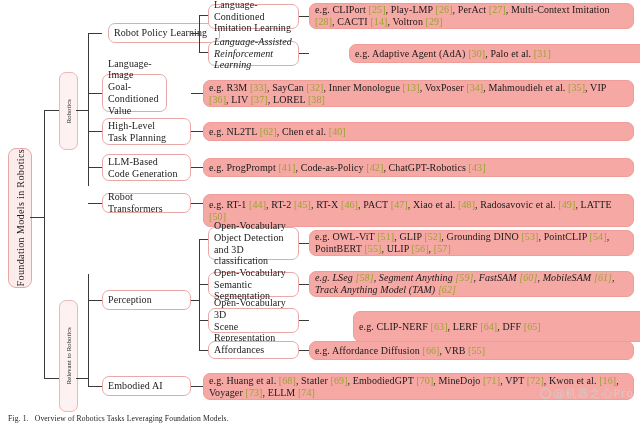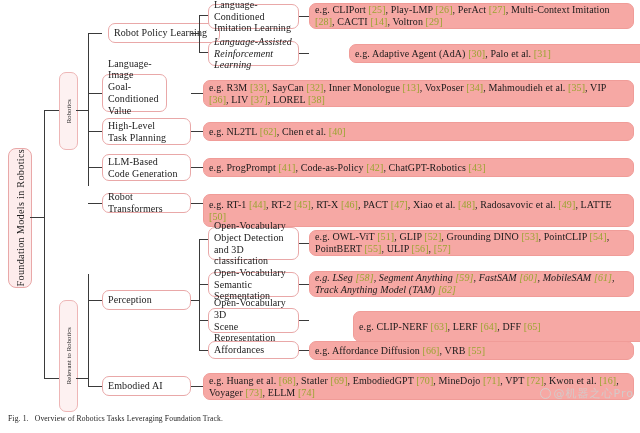--- a/index.html
+++ b/index.html
@@ -244,16 +244,16 @@
     <span class="txt">e.g. Huang et al. <span class="cite" style="color: rgb(154, 165, 49);">[68]</span>, Statler <span class="cite" style="color: rgb(154, 165, 49);">[69]</span>, EmbodiedGPT <span class="cite" style="color: rgb(154, 165, 49);">[70]</span>, MineDojo <span class="cite" style="color: rgb(154, 165, 49);">[71]</span>, VPT <span class="cite" style="color: rgb(154, 165, 49);">[72]</span>, Kwon et al. <span class="cite" style="color: rgb(154, 165, 49);">[16]</span>, Voyager <span class="cite" style="color: rgb(154, 165, 49);">[73]</span>, ELLM <span class="cite" style="color: rgb(154, 165, 49);">[74]</span></span>
   </div>
 
   <div class="watermark">
     <span class="wm-dot"></span>
     <span>@机器之心Pro</span>
   </div>
 
   <div class="caption">
     <span class="lbl">Fig. 1.</span>
-    <span>Overview of Robotics Tasks Leveraging Foundation Track.</span>
+    <span>Overview of Robotics Tasks Leveraging Foundation Models.</span>
   </div>
 
 </div>
 
 </body></html>

